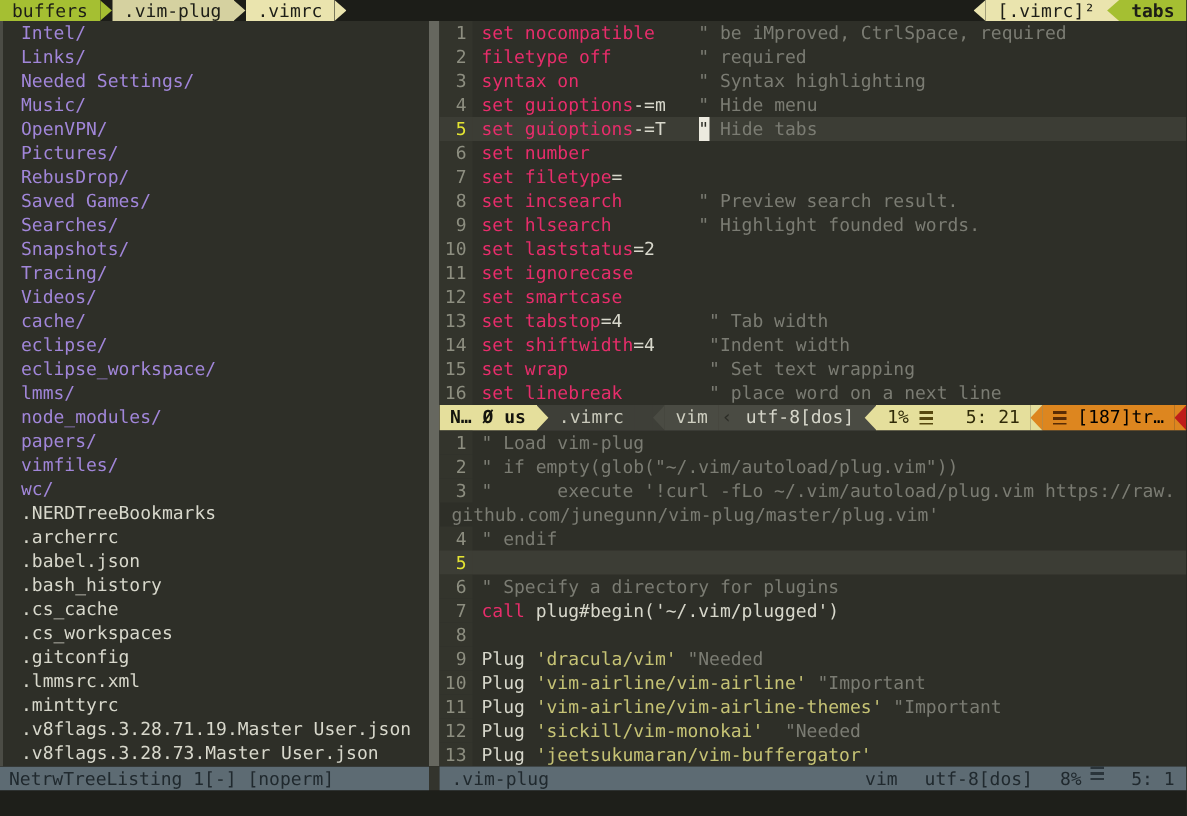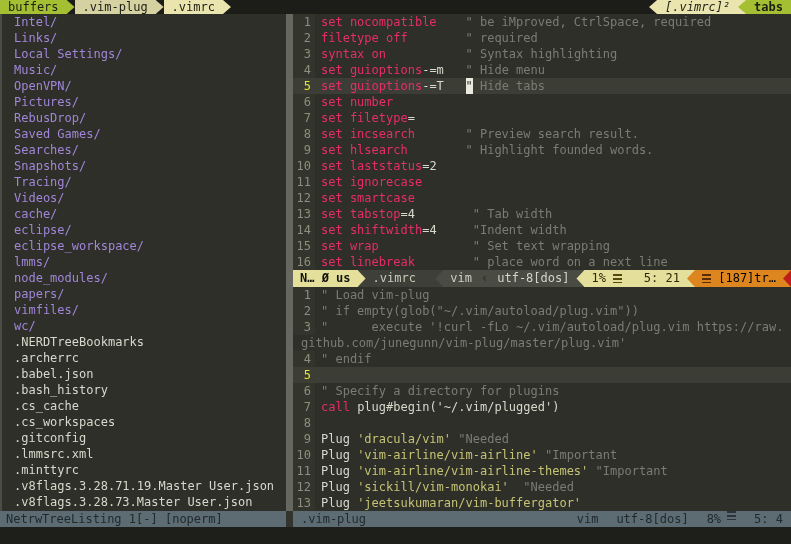--- a/index.html
+++ b/index.html
@@ -77,30 +77,30 @@
   .cmdline{height:17px;flex:none;background:var(--c-cmd)}
 </style>
 </head>
 <body>
 
 <div class="screen">
 
   <div class="tabline">
     <div class="tab" id="tabsL"><span class="lbl" style="background: var(--c-green);">buffers</span><span class="tri tri-r" style="background: var(--c-tabbg);"><i style="background: var(--c-green);"></i></span><span class="lbl" style="background: var(--c-khaki);">.vim-plug</span><span class="tri tri-r" style="background: var(--c-tabbg);"><i style="background: var(--c-khaki);"></i></span><span class="lbl" style="background: var(--c-khaki2);">.vimrc</span><span class="tri tri-r" style="background: var(--c-tabbg);"><i style="background: var(--c-khaki2);"></i></span></div>
     <div class="grow"></div>
-    <div class="tab" id="tabsR"><span class="tri tri-l" style="background: var(--c-tabbg);"><i style="background: var(--c-khaki2);"></i></span><span class="lbl" style="background: var(--c-khaki2); font-style: italic;">[.vimrc]²</span><span class="tri tri-l" style="background: var(--c-khaki2);"><i style="background: var(--c-green);"></i></span><span class="lbl" style="background: var(--c-green); font-weight: bold;">tabs</span></div>
+    <div class="tab" id="tabsR"><span class="tri tri-l" style="background: var(--c-tabbg);"><i style="background: var(--c-khaki2);"></i></span><span class="lbl" style="background: var(--c-khaki2);">[.vimrc]²</span><span class="tri tri-l" style="background: var(--c-khaki2);"><i style="background: var(--c-green);"></i></span><span class="lbl" style="background: var(--c-green); font-weight: bold;">tabs</span></div>
   </div>
 
   <div class="main">
     <div class="tree-pane">
       <div class="tree-edge"></div>
       <div id="tree">
           <div class="tree-row dir">Intel/</div>
           <div class="tree-row dir">Links/</div>
-          <div class="tree-row dir">Local Settings/</div>
+          <div class="tree-row dir">Needed Settings/</div>
           <div class="tree-row dir">Music/</div>
           <div class="tree-row dir">OpenVPN/</div>
           <div class="tree-row dir">Pictures/</div>
           <div class="tree-row dir">RebusDrop/</div>
           <div class="tree-row dir">Saved Games/</div>
           <div class="tree-row dir">Searches/</div>
           <div class="tree-row dir">Snapshots/</div>
           <div class="tree-row dir">Tracing/</div>
           <div class="tree-row dir">Videos/</div>
           <div class="tree-row dir">cache/</div>
@@ -184,18 +184,18 @@
   <div class="statusbar">
     <span class="st-left">NetrwTreeListing 1[-] [noperm]</span>
     <span class="st-gap"></span>
     <span class="st-right">
       <span>.vim-plug</span>
       <span class="grow"></span>
       <span class="cell">vim</span>
       <span class="cell">utf-8[dos]</span>
       <span class="cell">8%</span>
       <span style="margin-left:6px" class="bars"></span>
-      <span class="cell">5: 4</span>
+      <span class="cell">5: 1</span>
     </span>
   </div>
 
   <div class="cmdline"></div>
 </div>
 
 </body></html>

